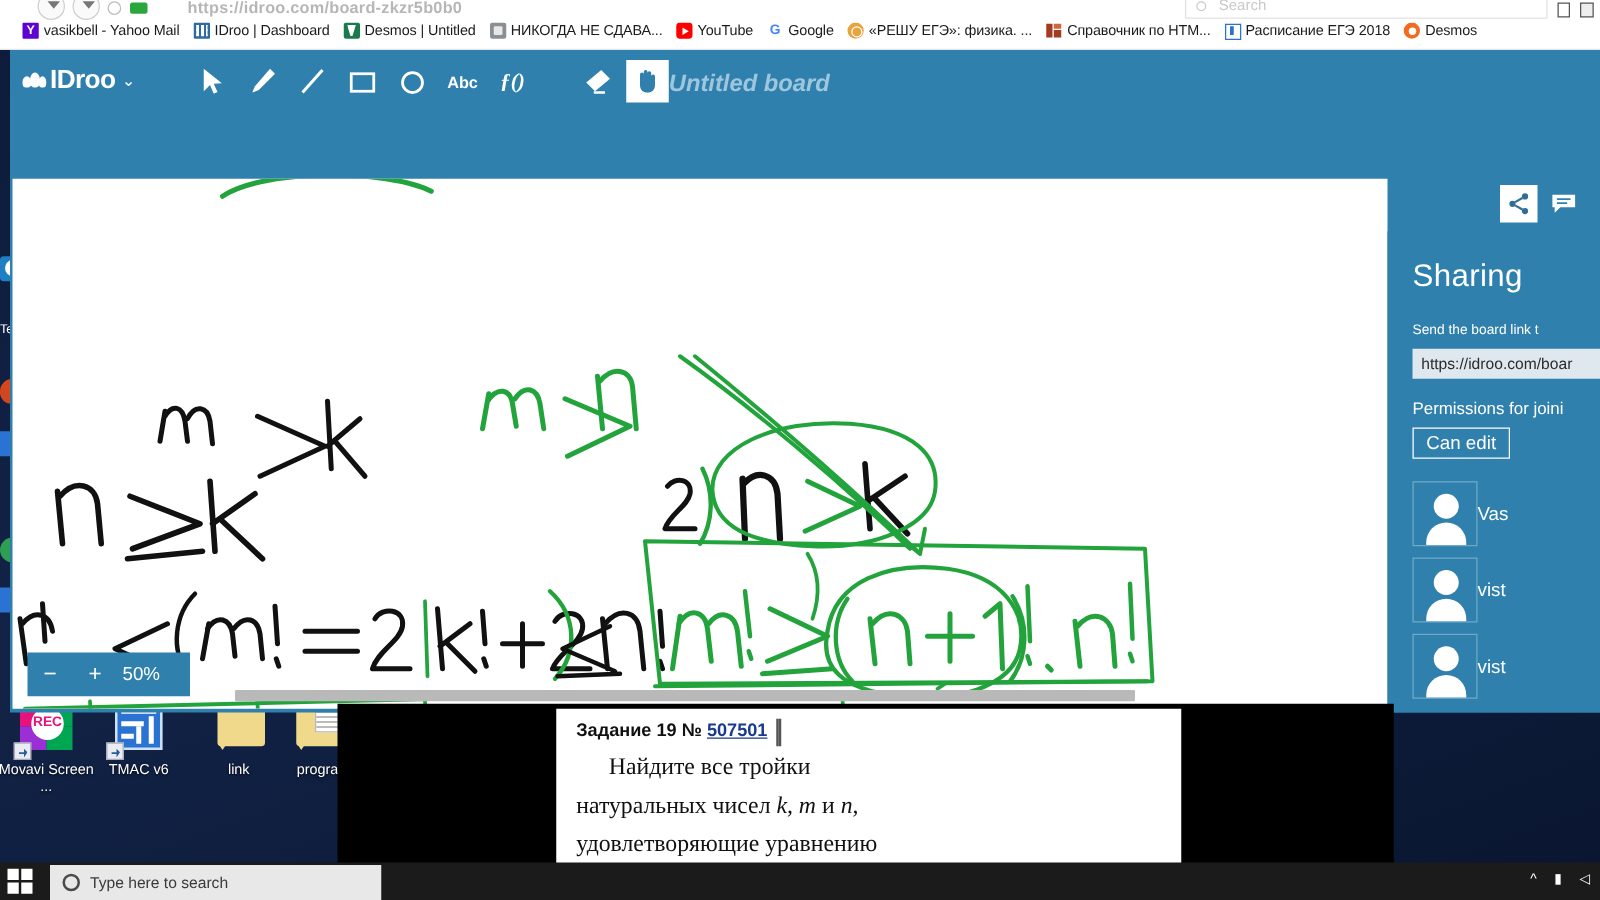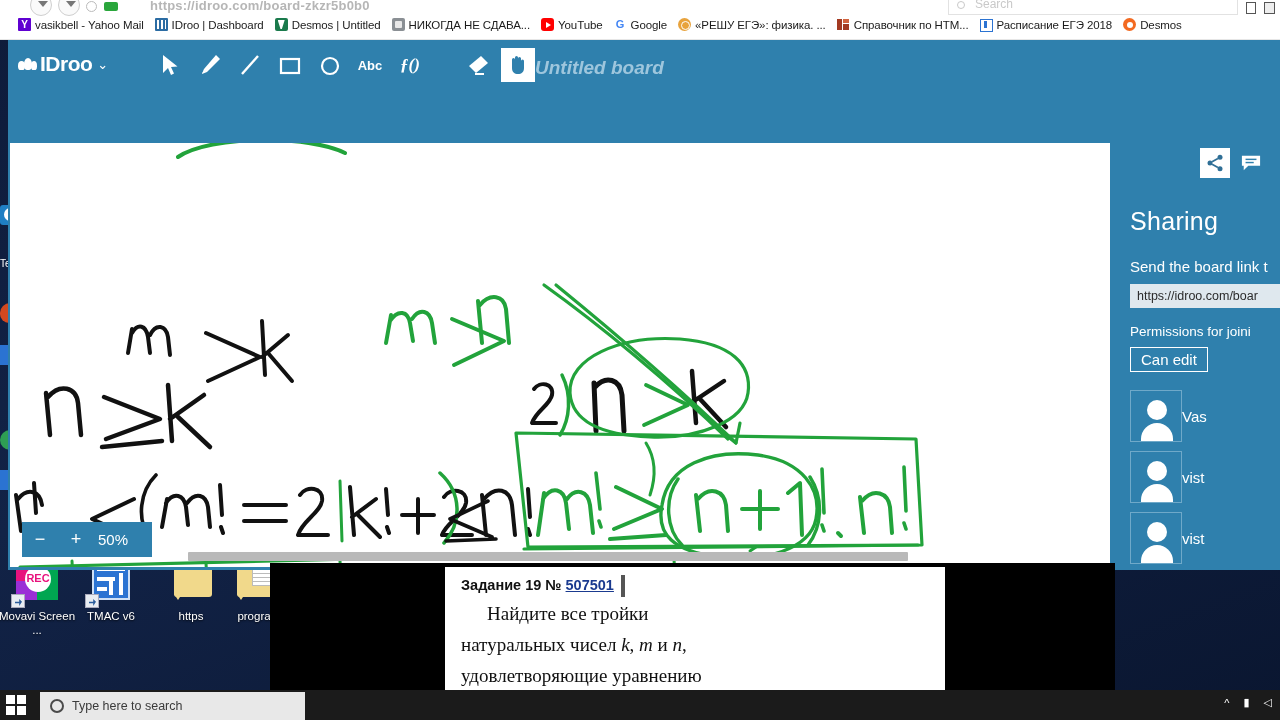--- a/index.html
+++ b/index.html
@@ -159,21 +159,21 @@
   }
   .zoomctl .zb { width:36px; text-align:center; font-size:18px; }
   .zoomctl .zv { font-size:15px; padding-left:4px; }
 
   
   .sharing {
     position:absolute; right: 0; top: 145px; width: 170px; height: 385px;
     background: #2f80ad; color:#fff; padding: 22px 0 0 20px; overflow:hidden;
   }
   .sh-title { font-size: 25px; font-weight: 500; letter-spacing: .3px; }
-  .sh-sub { font-size: 15px; margin-top: 22px; white-space: nowrap; font-weight: 500;}
+  .sh-sub { font-size: 11px; margin-top: 22px; white-space: nowrap; font-weight: 500;}
   .sh-input {
     margin-top: 9px; width: 190px; height: 24px; background:#dfe8ee; color:#2b2b2b;
     font-size: 12.5px; padding-left: 7px; line-height: 24px; white-space:nowrap; overflow:hidden;
     border: none;
   }
   .sh-perm { font-size: 13.5px; margin-top: 16px; white-space:nowrap; font-weight:500; }
   .sh-btn {
     margin-top: 8px; display:inline-block; border:1.5px solid #fff; padding: 3px 10px;
     font-size: 15px; background: transparent; color:#fff;
   }
@@ -279,21 +279,21 @@
           linear-gradient(#fff,#fff) 0 20px/10px 4px no-repeat;"></div>
       <div class="shortcut"></div>
     </div>
     <div class="nm">TMAC v6</div>
   </div>
 
   <div class="dicon" style="left:152px; top:560px;">
     <div class="ic">
         <div class="folder"></div>
       </div>
-    <div class="nm">https</div>
+    <div class="nm">link</div>
   </div>
 
   <div class="dicon" style="left:215px; top:560px;">
     <div class="ic">
       <div class="folder"></div>
       <div style="position:absolute;left:22px;top:0px;width:20px;height:26px;background:#fff;
                   border:1px solid #bbb;
                   background-image: repeating-linear-gradient(180deg,#bbb 0 1px,#fff 1px 4px);"></div>
     </div>
     <div class="nm">progra</div>

